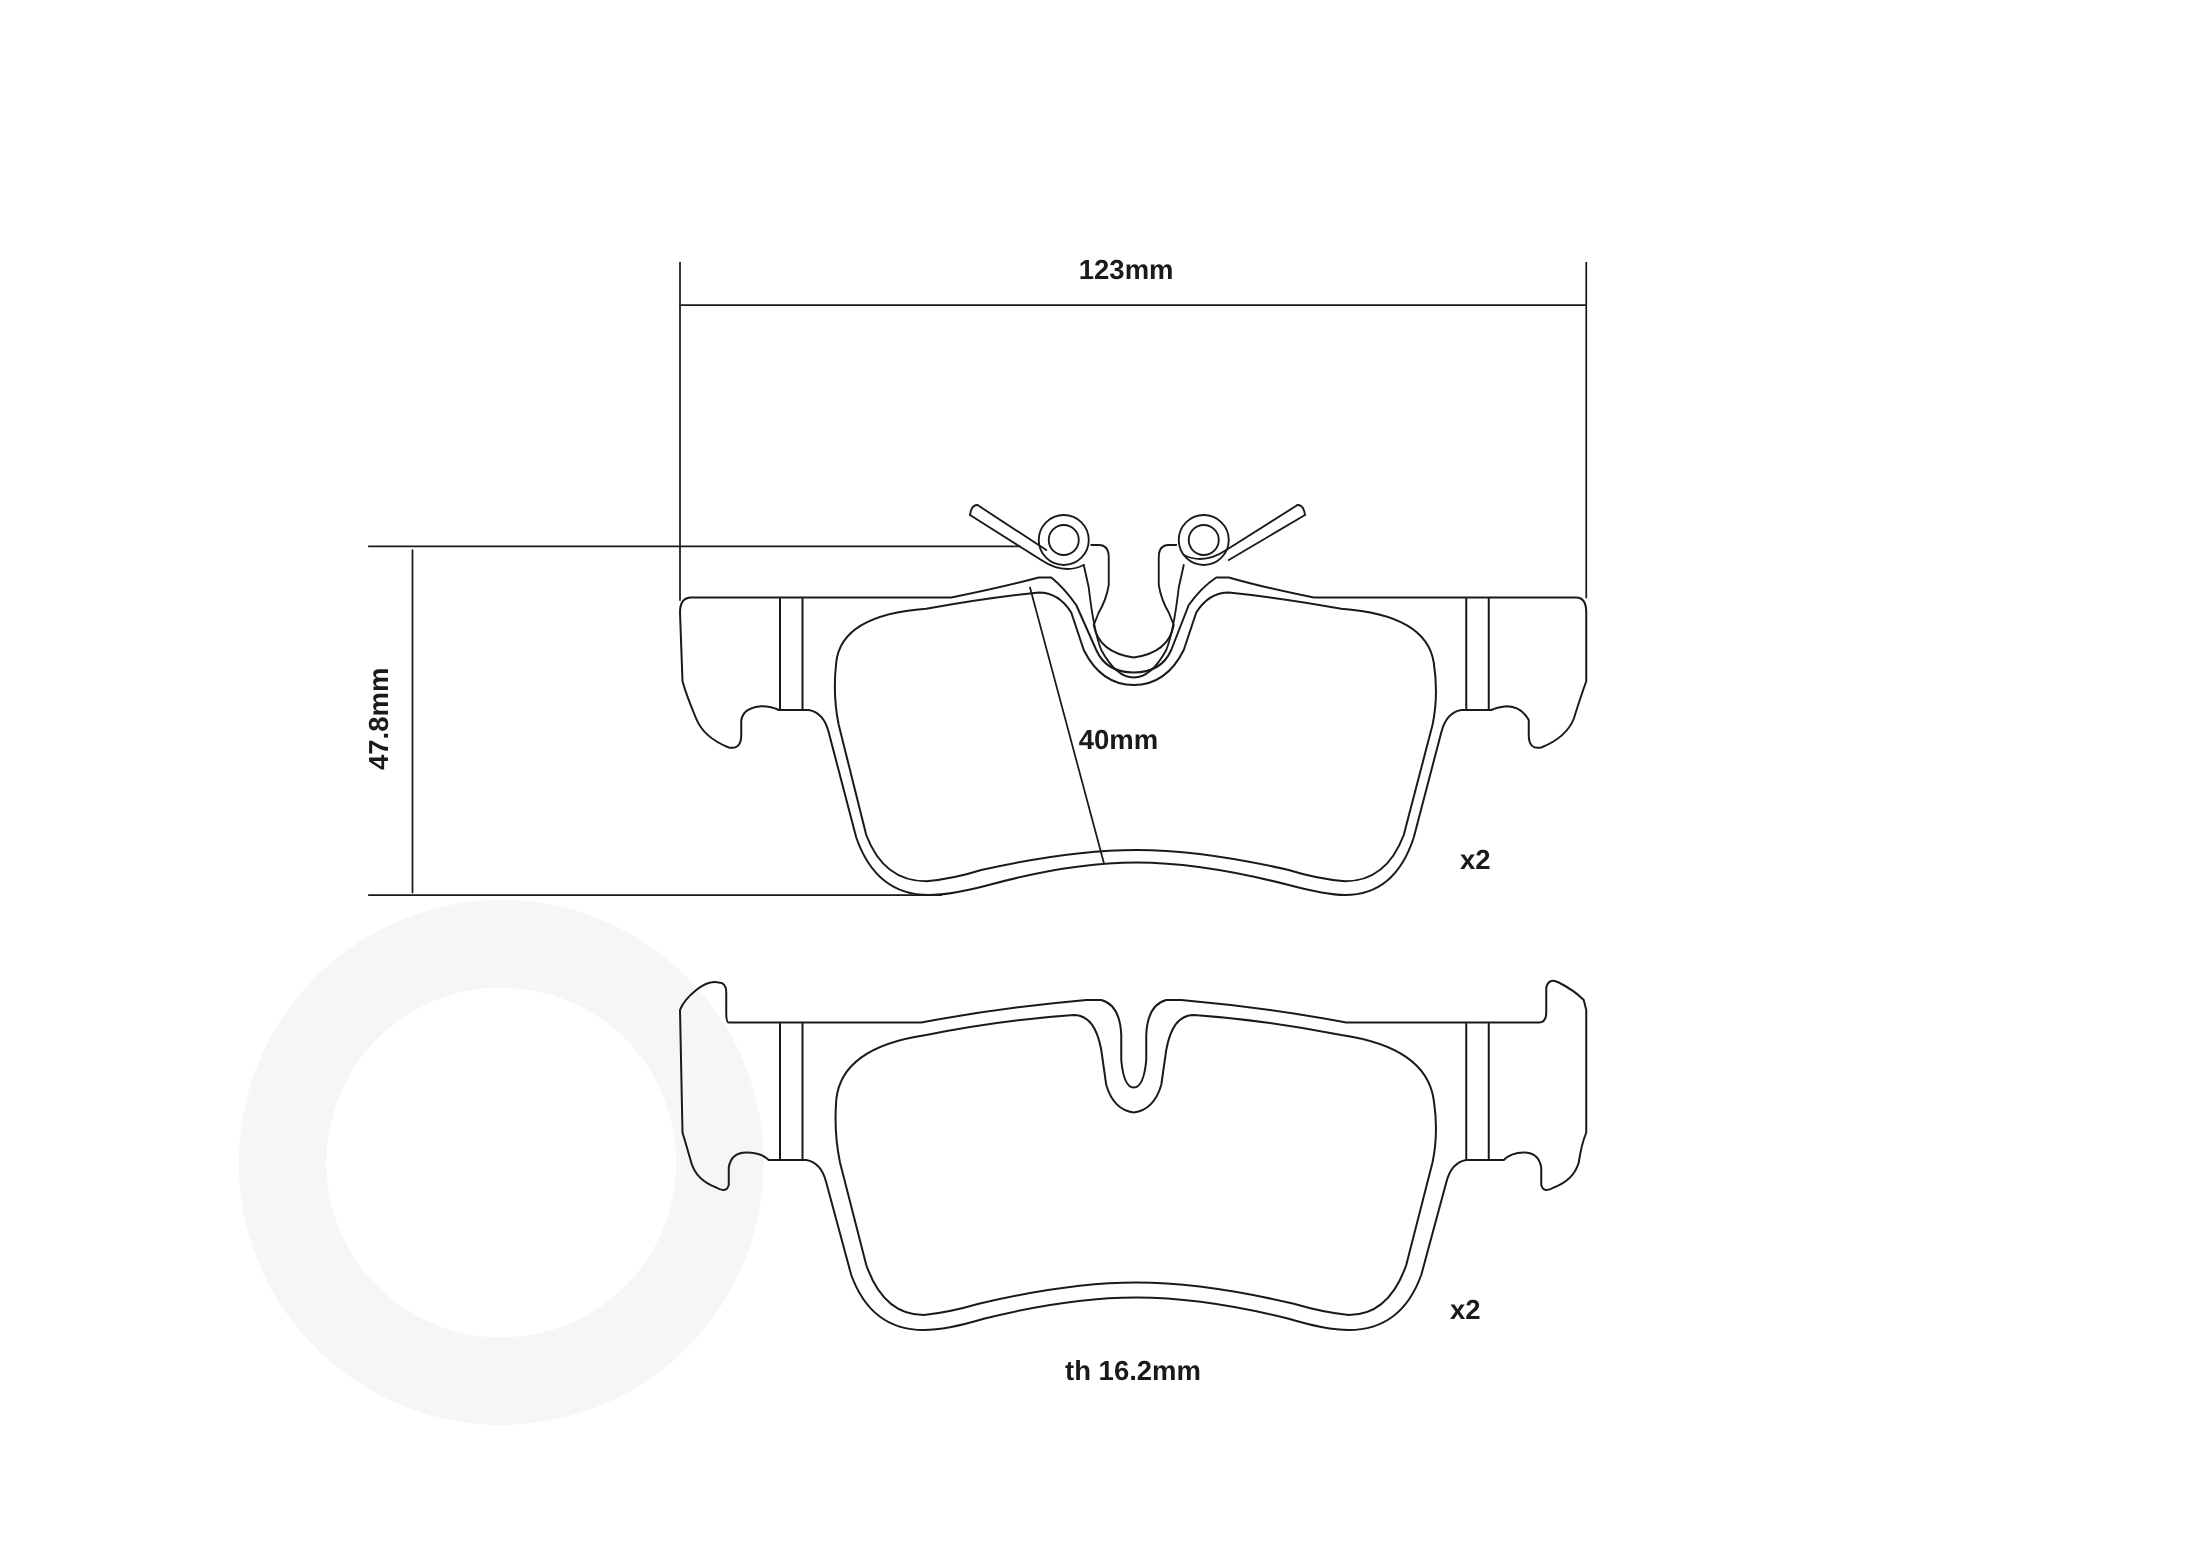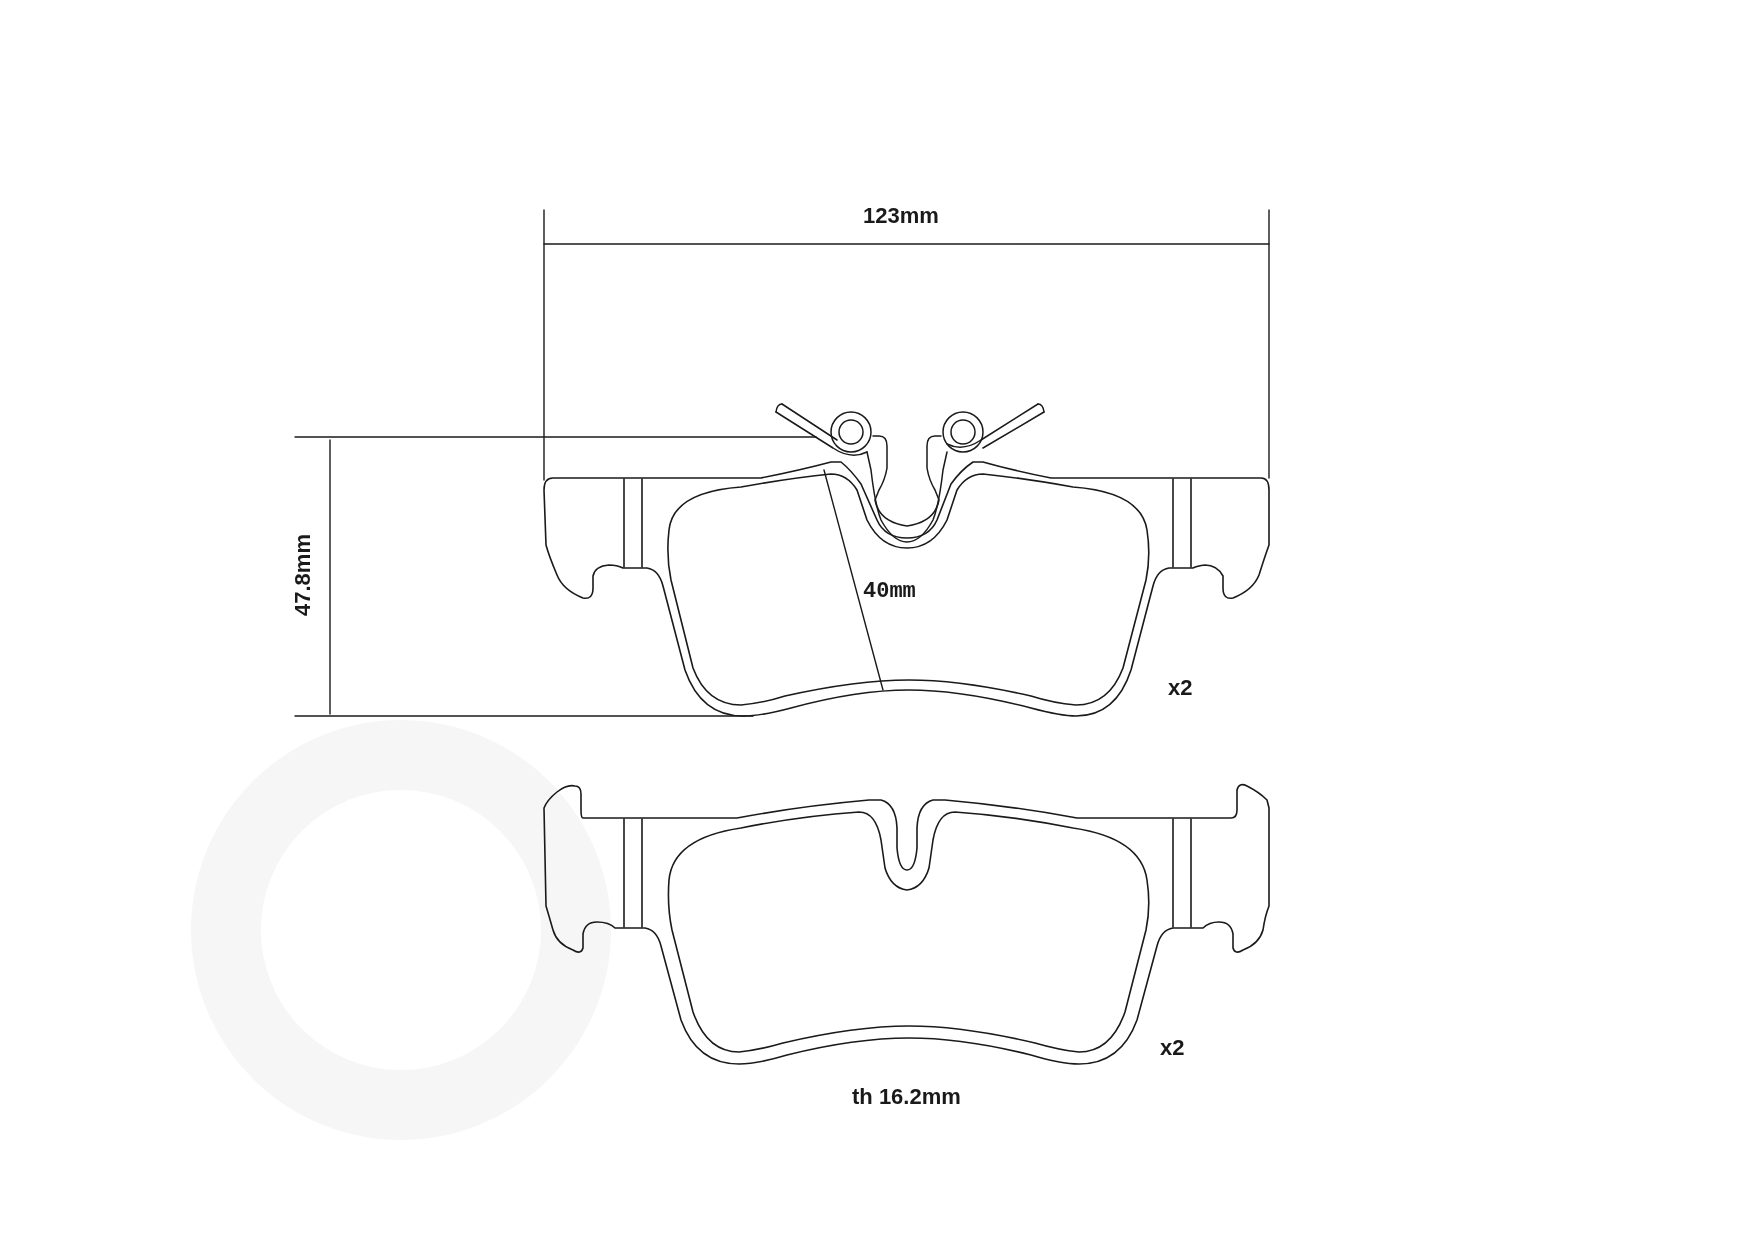--- a/index.html
+++ b/index.html
@@ -1,21 +1,21 @@
 <!DOCTYPE html>
 <html><head>
 <meta charset="utf-8">
 <style>
   html, body { margin:0; padding:0; background:#ffffff; }
   body { width:1753px; height:1240px; position:relative; overflow:hidden; font-family:"Liberation Sans", sans-serif; }
   #canvas { position:absolute; left:1px; top:0; width:1753px; height:908px; }
   .label { position:absolute; font-family:"Liberation Sans", sans-serif; font-weight:bold; color:#1a1a1a; font-size:22px; white-space:nowrap; }
   #lbl-width { left:862px; top:203px; }
   #lbl-height { left:302px; top:575px; transform:translate(-50%,-50%) rotate(-90deg); }
-  #lbl-diag { left:862px; top:579px;font-family:Liberation Mono, monospace; }
+  #lbl-diag { left:862px; top:579px; }
   #lbl-qty1 { left:1167px; top:675px; }
   #lbl-qty2 { left:1159px; top:1035px; }
   #lbl-thick { left:851px; top:1084px; }
   .watermark { position:absolute; border-radius:50%; }
 </style>
 </head>
 <body>
 
 <div id="canvas">
 

